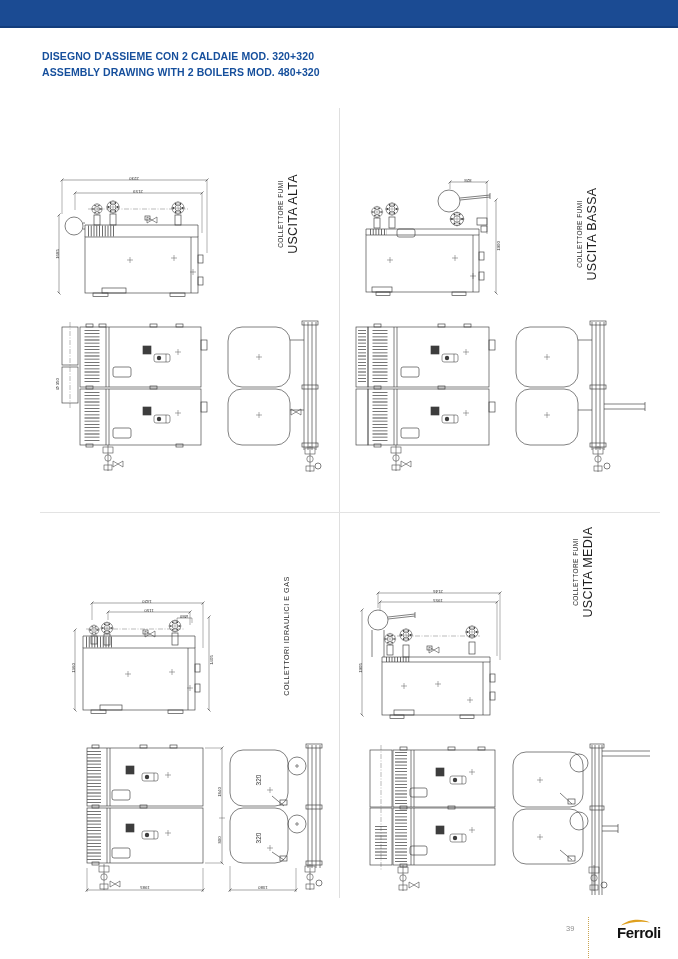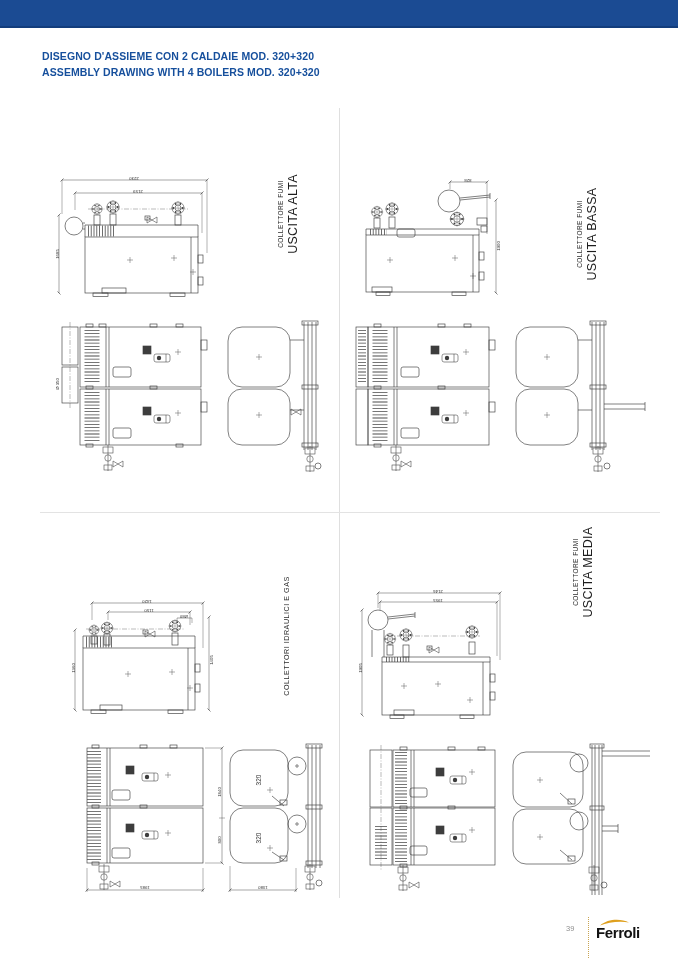--- a/index.html
+++ b/index.html
@@ -13,38 +13,38 @@
   .hdiv{position:absolute;left:40px;top:512px;width:620px;height:1px;background:#e3e3e3;}
   .drawings{position:absolute;left:0;top:0;}
   .vlabel{position:absolute;display:flex;flex-direction:column;align-items:center;gap:2px;
           transform:rotate(-90deg);justify-content:center;}
   .lbl-small{font-size:6.5px;letter-spacing:0.45px;color:#2e2e2e;white-space:nowrap;}
   .lbl-big{font-size:12.5px;letter-spacing:0.3px;color:#1d1d1d;white-space:nowrap;}
   .lbl-mid{font-size:7.2px;letter-spacing:0.5px;color:#2e2e2e;white-space:nowrap;}
   .pagenum{position:absolute;left:566px;top:924px;font-size:7.5px;color:#8f8f8f;}
   .dotline{position:absolute;left:588px;top:917px;height:41px;width:0;
            border-left:1px dotted #c9a553;}
-  .logo{position:absolute;left:595px;top:917px;width:56px;height:26px;text-align:right;}
+  .logo{position:absolute;left:616px;top:917px;width:56px;height:26px;text-align:right;}
   .dtxt{fill:#333;stroke:none;font-size:4.3px;font-family:"Liberation Sans",sans-serif;
         text-anchor:middle;}
   .mtxt{fill:#333;stroke:none;font-size:6.5px;font-family:"Liberation Sans",sans-serif;
         text-anchor:middle;}
   .logotext{fill:#121212;font-family:"Liberation Sans",sans-serif;font-weight:bold;
             font-size:15px;letter-spacing:-0.4px;}
 </style>
 </head>
 <body>
 
 <div class="page">
 
   <div class="topbar"></div>
 
   <div class="title">
     <div>DISEGNO D'ASSIEME CON 2 CALDAIE MOD. 320+320</div>
-    <div>ASSEMBLY DRAWING WITH 4 BOILERS MOD. 320+320</div>
+    <div>ASSEMBLY DRAWING WITH 2 BOILERS MOD. 480+320</div>
   </div>
 
   <div class="vdiv"></div>
   <div class="hdiv"></div>
 
   <svg class="drawings" width="678" height="959" viewBox="0 0 678 959">
     <defs>
       <g id="fl" stroke="#3d3d3d" stroke-width="0.6" fill="none">
         <circle r="6"></circle>
           <circle r="3"></circle>

